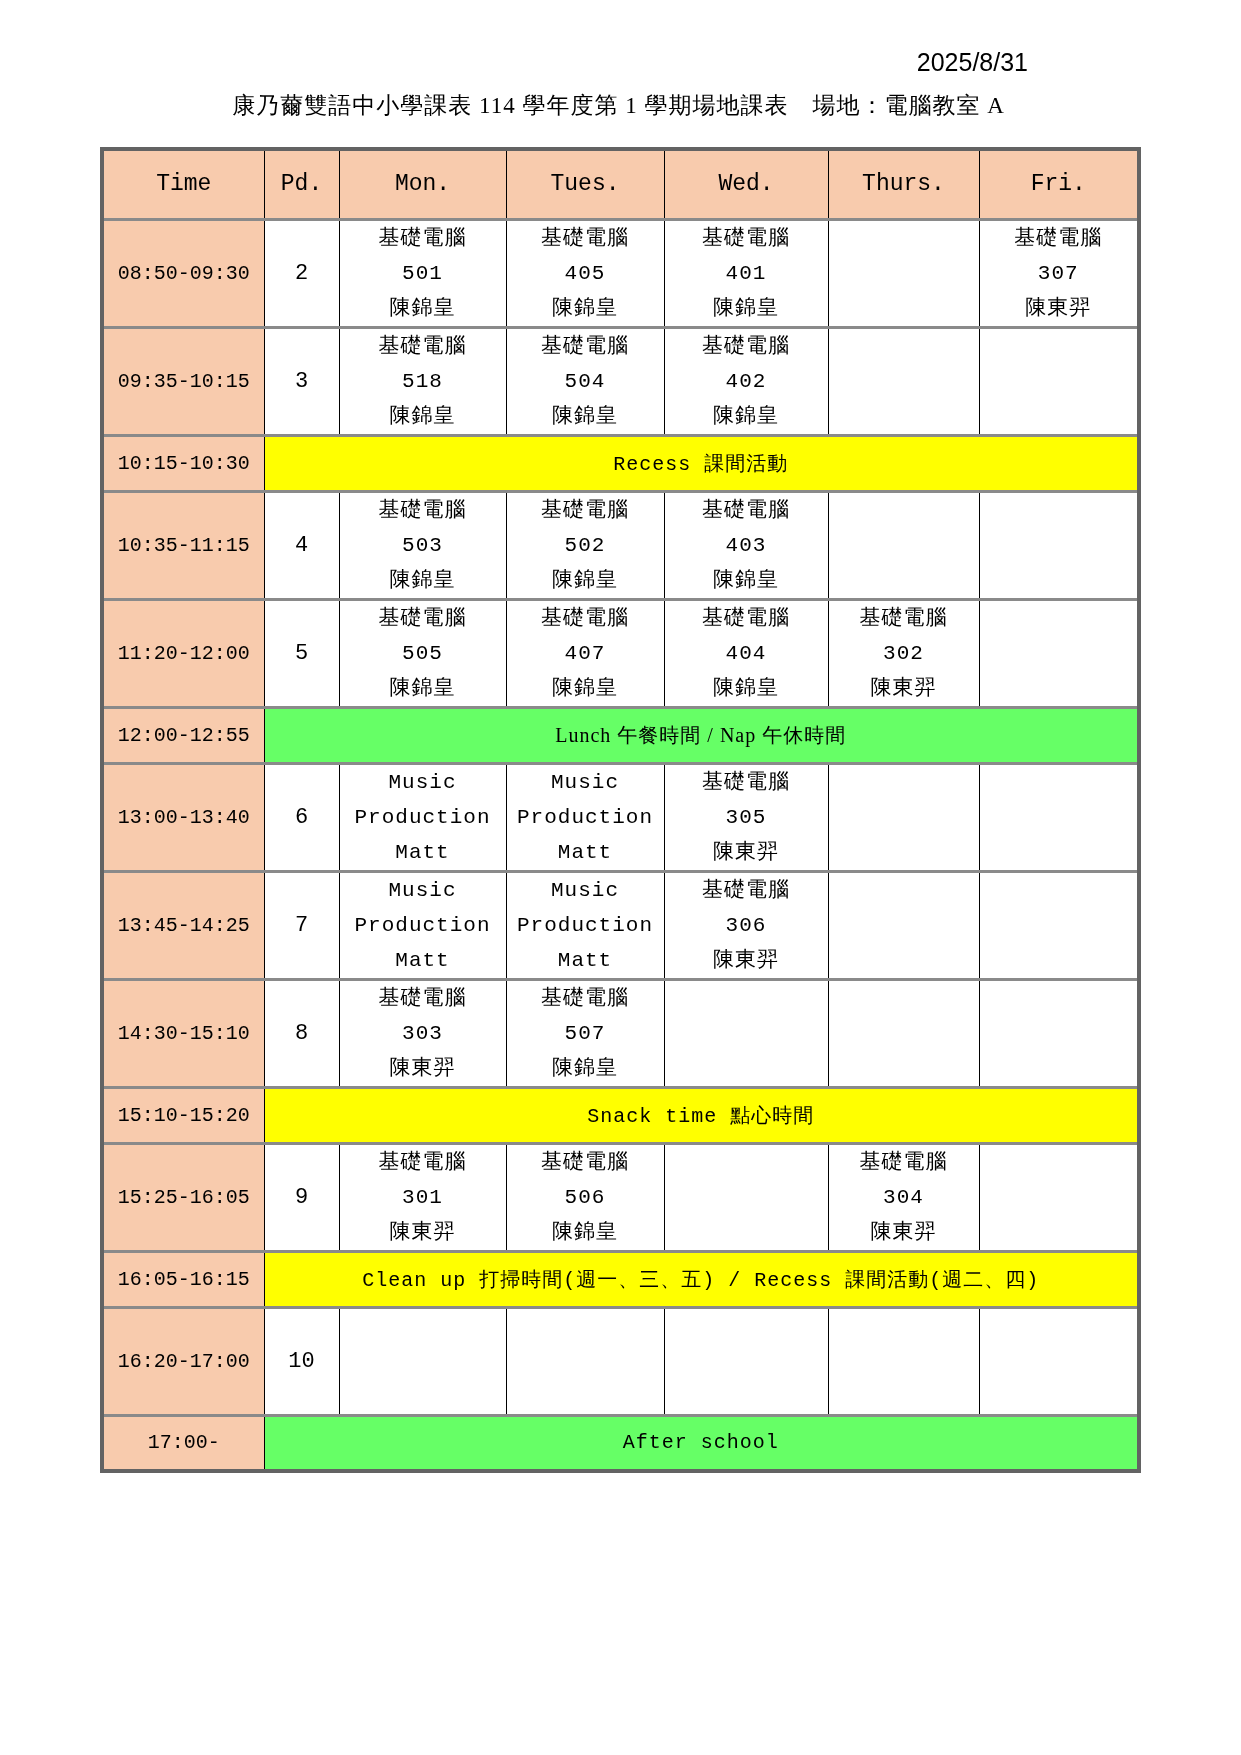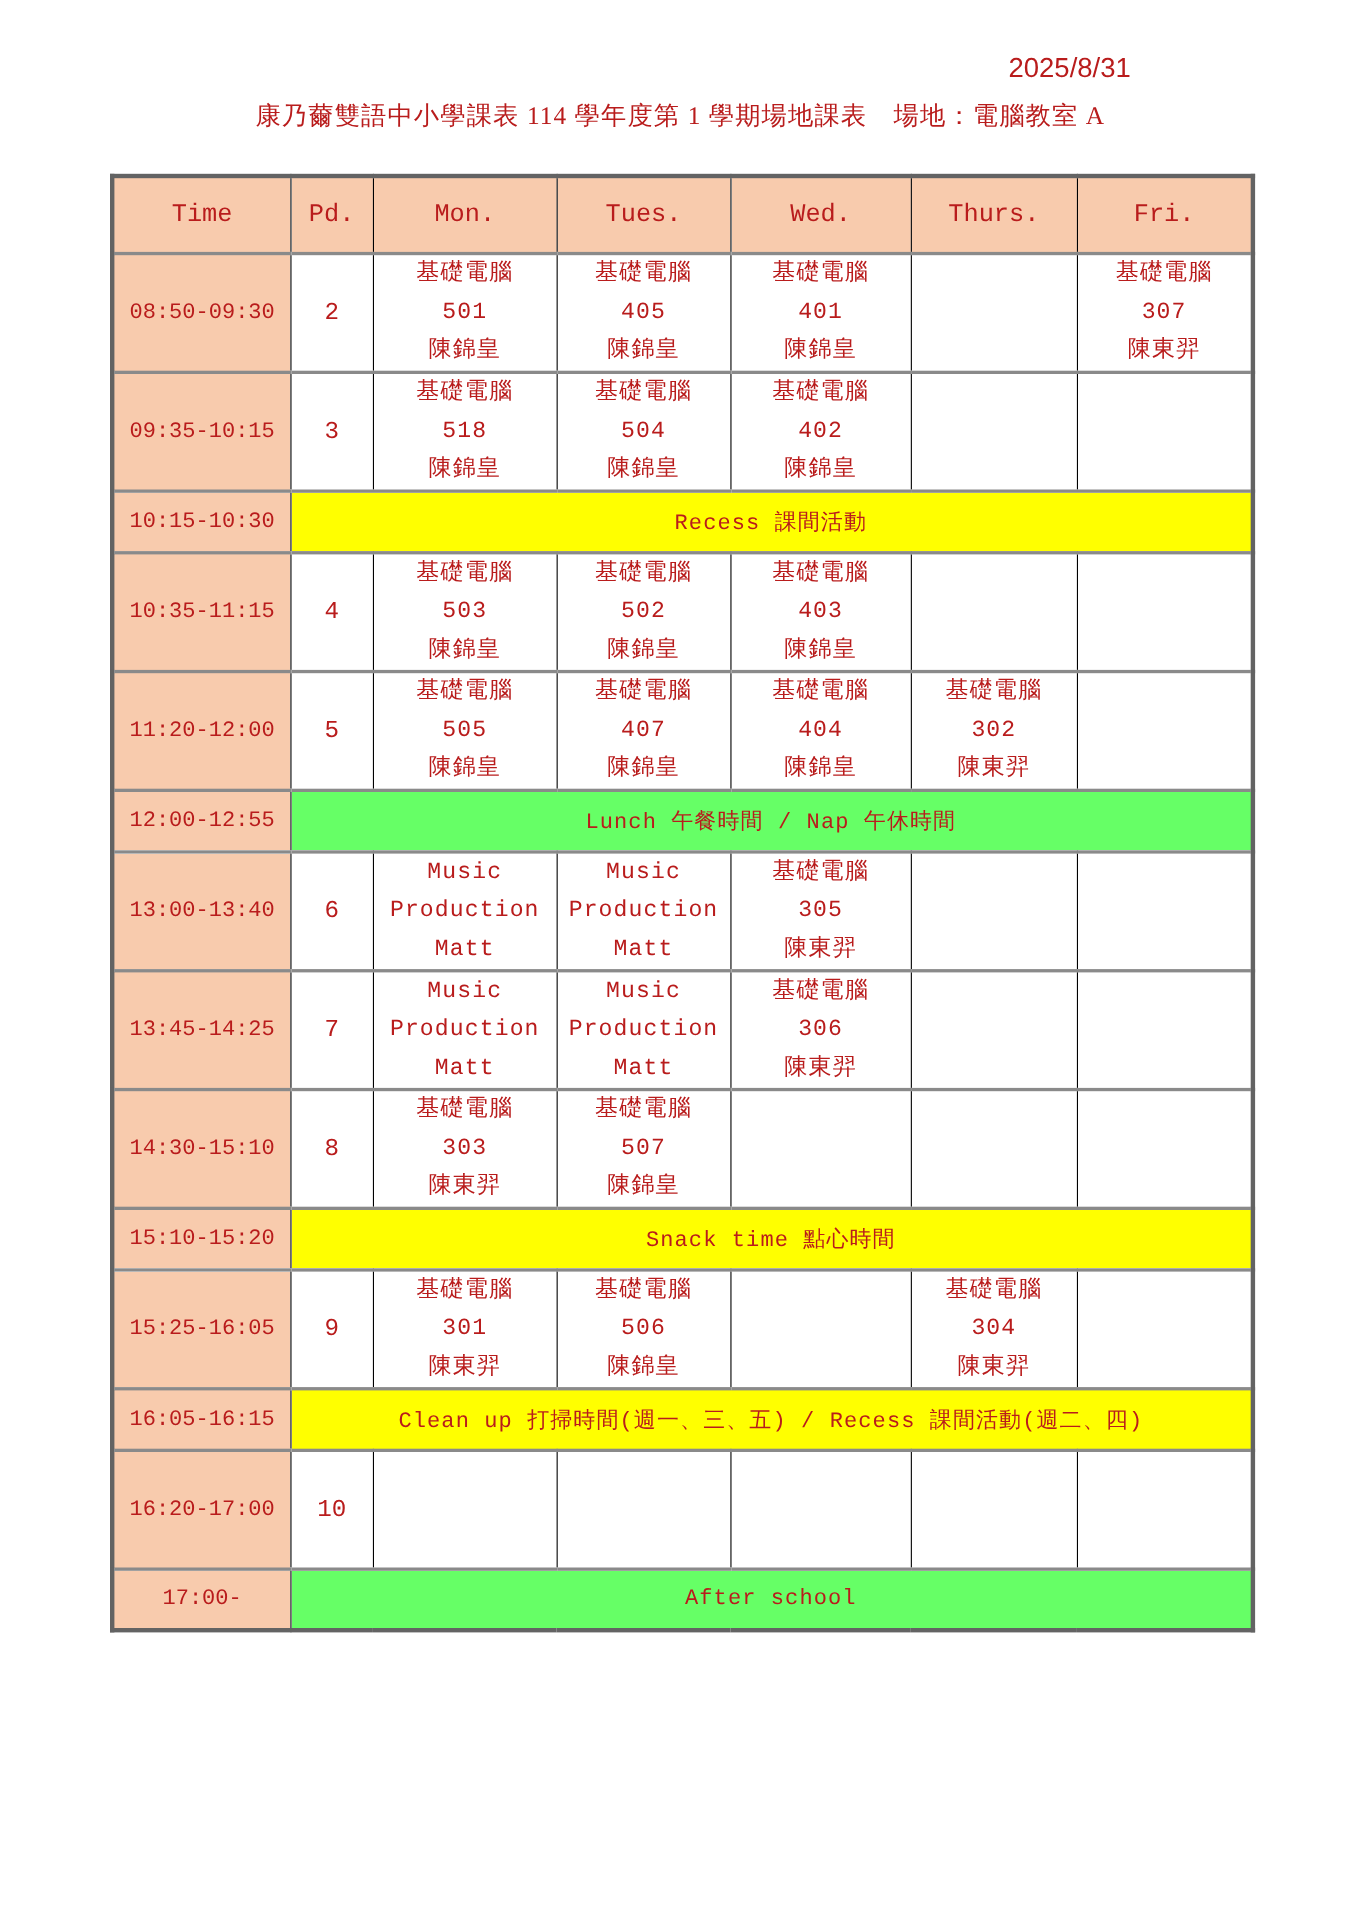--- a/index.html
+++ b/index.html
@@ -4,33 +4,33 @@
 <style>
   :root{
     --peach:#F8CBAD;
     --border-row:#8A8A8A;
     --border-col:#000000;
     --border-outer:#636363;
   }
   html,body{margin:0;padding:0;background:#ffffff;}
   .page{
     position:relative;width:1145px;height:1755px;background:#ffffff;
-    overflow:hidden;color:#b91c1c;font-family:"Liberation Serif",serif;
+    overflow:hidden;color:#000000;font-family:"Liberation Serif",serif;
   }
   .doc-date{
     position:absolute;top:47px;right:117px;
     font-family:"Liberation Sans",sans-serif;font-size:25px;line-height:1.2;
   }
   .doc-title{
     position:absolute;top:90px;left:100px;width:1037px;text-align:center;
     font-family:"Liberation Serif",serif;font-size:23px;white-space:nowrap;
     letter-spacing:1px;
   }
   table.schedule{
-    position:absolute;left:100px;top:158px;width:1037px;
+    position:absolute;left:100px;top:147px;width:1037px;
     border-collapse:collapse;table-layout:fixed;
     border:4px solid var(--border-outer);
   }
   th,td{
     border-left:1px solid var(--border-col);
     border-right:1px solid var(--border-col);
     border-top:3px solid var(--border-row);
     border-bottom:3px solid var(--border-row);
     text-align:center;vertical-align:middle;padding:0;
     overflow:hidden;
@@ -179,21 +179,21 @@
           </td>
           <td class="day-cell">
             <div class="day-line">基礎電腦</div>
             <div class="day-line">302</div>
             <div class="day-line">陳東羿</div>
           </td>
           <td class="day-cell"></td>
         </tr>
         <tr class="banner">
           <td class="time-cell">12:00-12:55</td>
-          <td colspan="6" class="banner-cell" style="background: rgb(102, 255, 102);">Lunch 午餐時間 / Nap 午休時間</td>
+          <td colspan="6" class="banner-cell" style="background: rgb(102, 255, 102); font-family: Liberation Serif, serif;">Lunch 午餐時間 / Nap 午休時間</td>
         </tr>
         <tr class="period">
           <td class="time-cell">13:00-13:40</td>
           <td class="pd-cell">6</td>
           <td class="day-cell">
             <div class="day-line">Music</div>
             <div class="day-line">Production</div>
             <div class="day-line">Matt</div>
           </td>
           <td class="day-cell">

